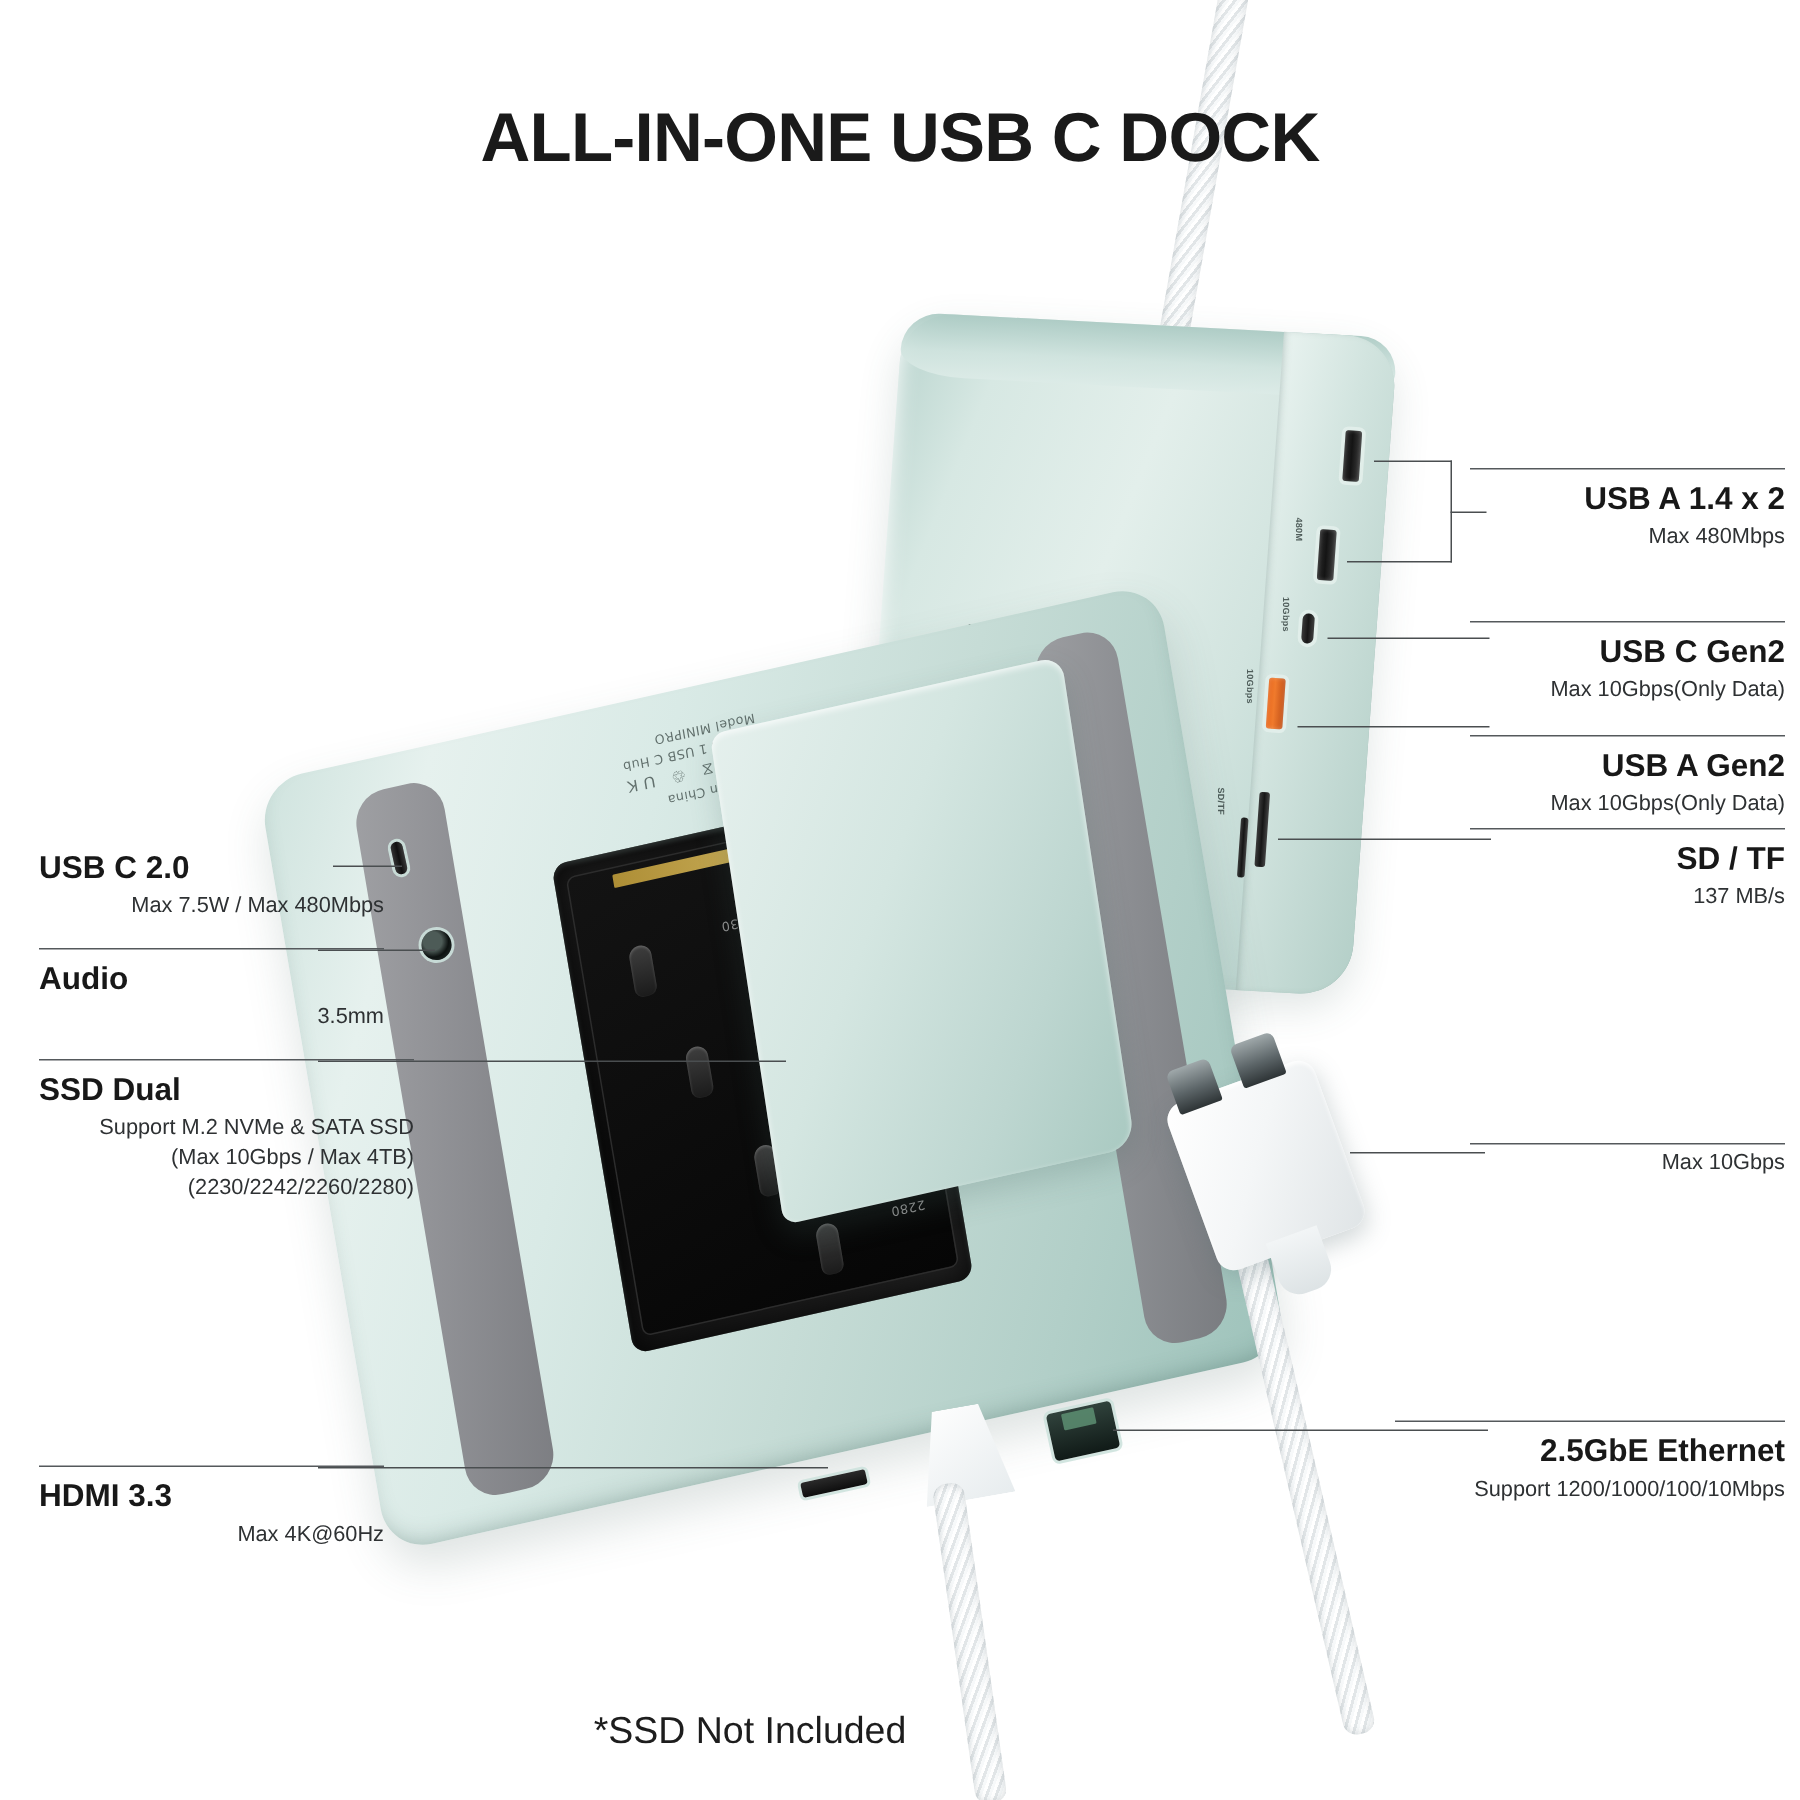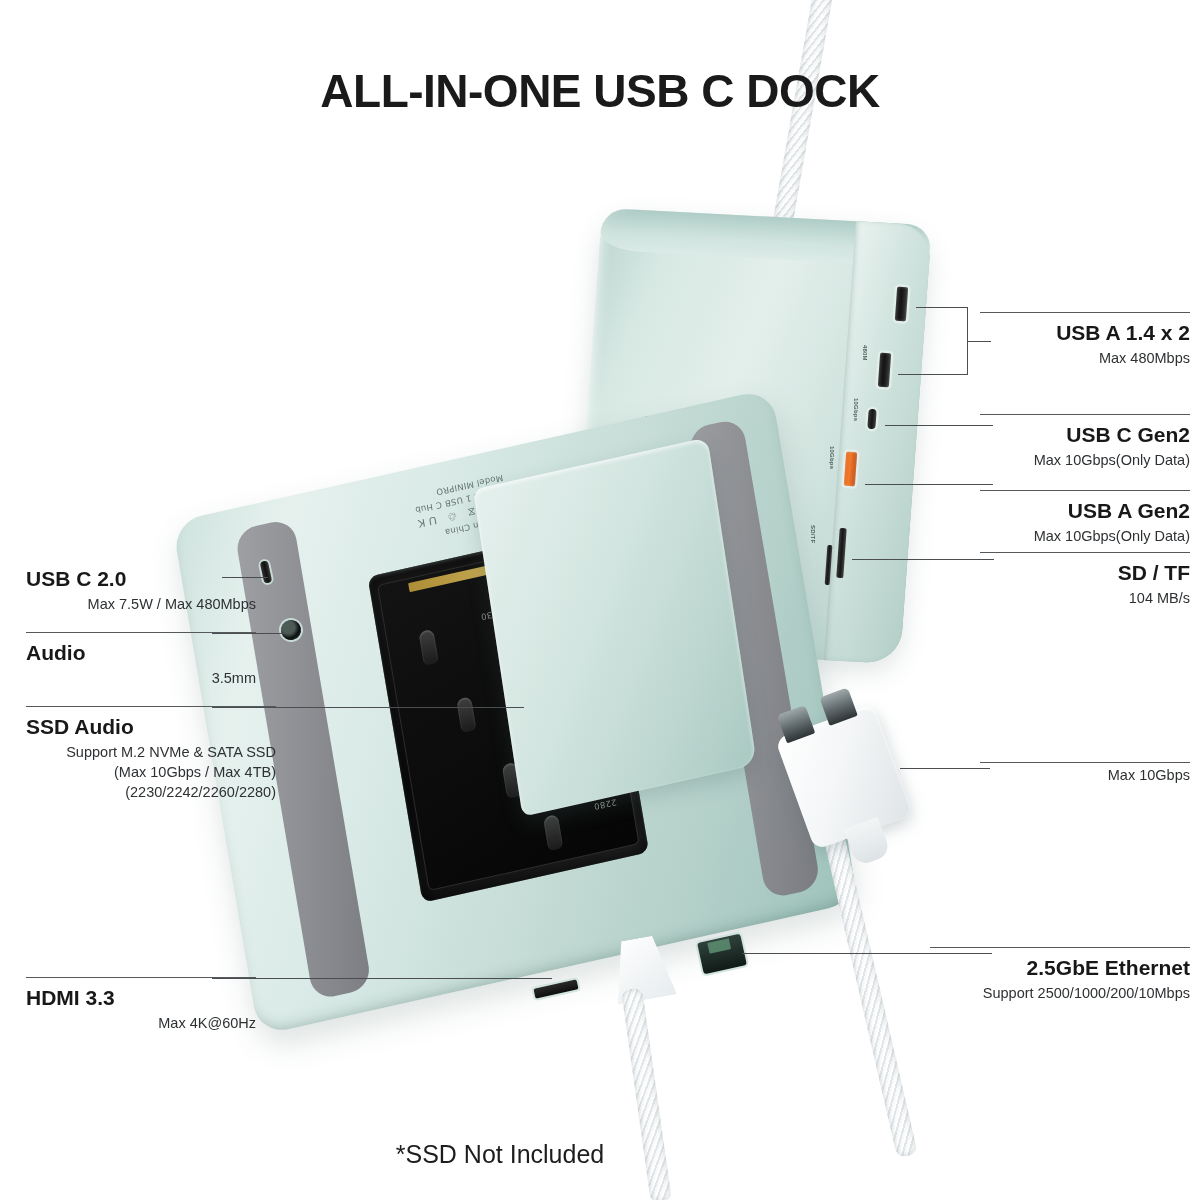--- a/index.html
+++ b/index.html
@@ -496,48 +496,48 @@
 
   <div class="callout right" style="left:980px; top:477px; width:210px;margin-top:13px;">
     <div class="rule"></div>
     <div class="ttl">USB A Gen2</div>
     <div class="sub">Max 10Gbps(Only Data)</div>
   </div>
 
   <div class="callout right" style="left:980px; top:552px; width:210px;">
     <div class="rule"></div>
     <div class="ttl">SD / TF</div>
-    <div class="sub">104 MB/s</div>
+    <div class="sub">137 MB/s</div>
   </div>
 
   <div class="callout right" style="left:980px; top:762px; width:210px;">
     <div class="rule"></div>
     <div class="sub">Max 10Gbps</div>
   </div>
 
   <div class="callout right" style="left:930px; top:947px; width:260px;">
     <div class="rule"></div>
     <div class="ttl">2.5GbE Ethernet</div>
-    <div class="sub">Support 2500/1000/200/10Mbps</div>
+    <div class="sub">Support 1200/1000/100/10Mbps</div>
   </div>
 
   <div class="callout left" style="left:26px; top:566px; width:230px;">
     <div class="ttl" style="margin-top:0;">USB C 2.0</div>
     <div class="sub">Max 7.5W / Max 480Mbps</div>
   </div>
 
   <div class="callout left" style="left:26px; top:632px; width:230px;">
     <div class="rule"></div>
     <div class="ttl">Audio</div>
     <div class="sub">3.5mm</div>
   </div>
 
   <div class="callout left" style="left:26px; top:706px; width:250px;">
     <div class="rule"></div>
-    <div class="ttl">SSD Audio</div>
+    <div class="ttl">SSD Dual</div>
     <div class="sub">Support M.2 NVMe &amp; SATA SSD
 (Max 10Gbps / Max 4TB)
 (2230/2242/2260/2280)</div>
   </div>
 
   <div class="callout left" style="left:26px; top:977px; width:230px;">
     <div class="rule"></div>
     <div class="ttl">HDMI 3.3</div>
     <div class="sub">Max 4K@60Hz</div>
   </div>

